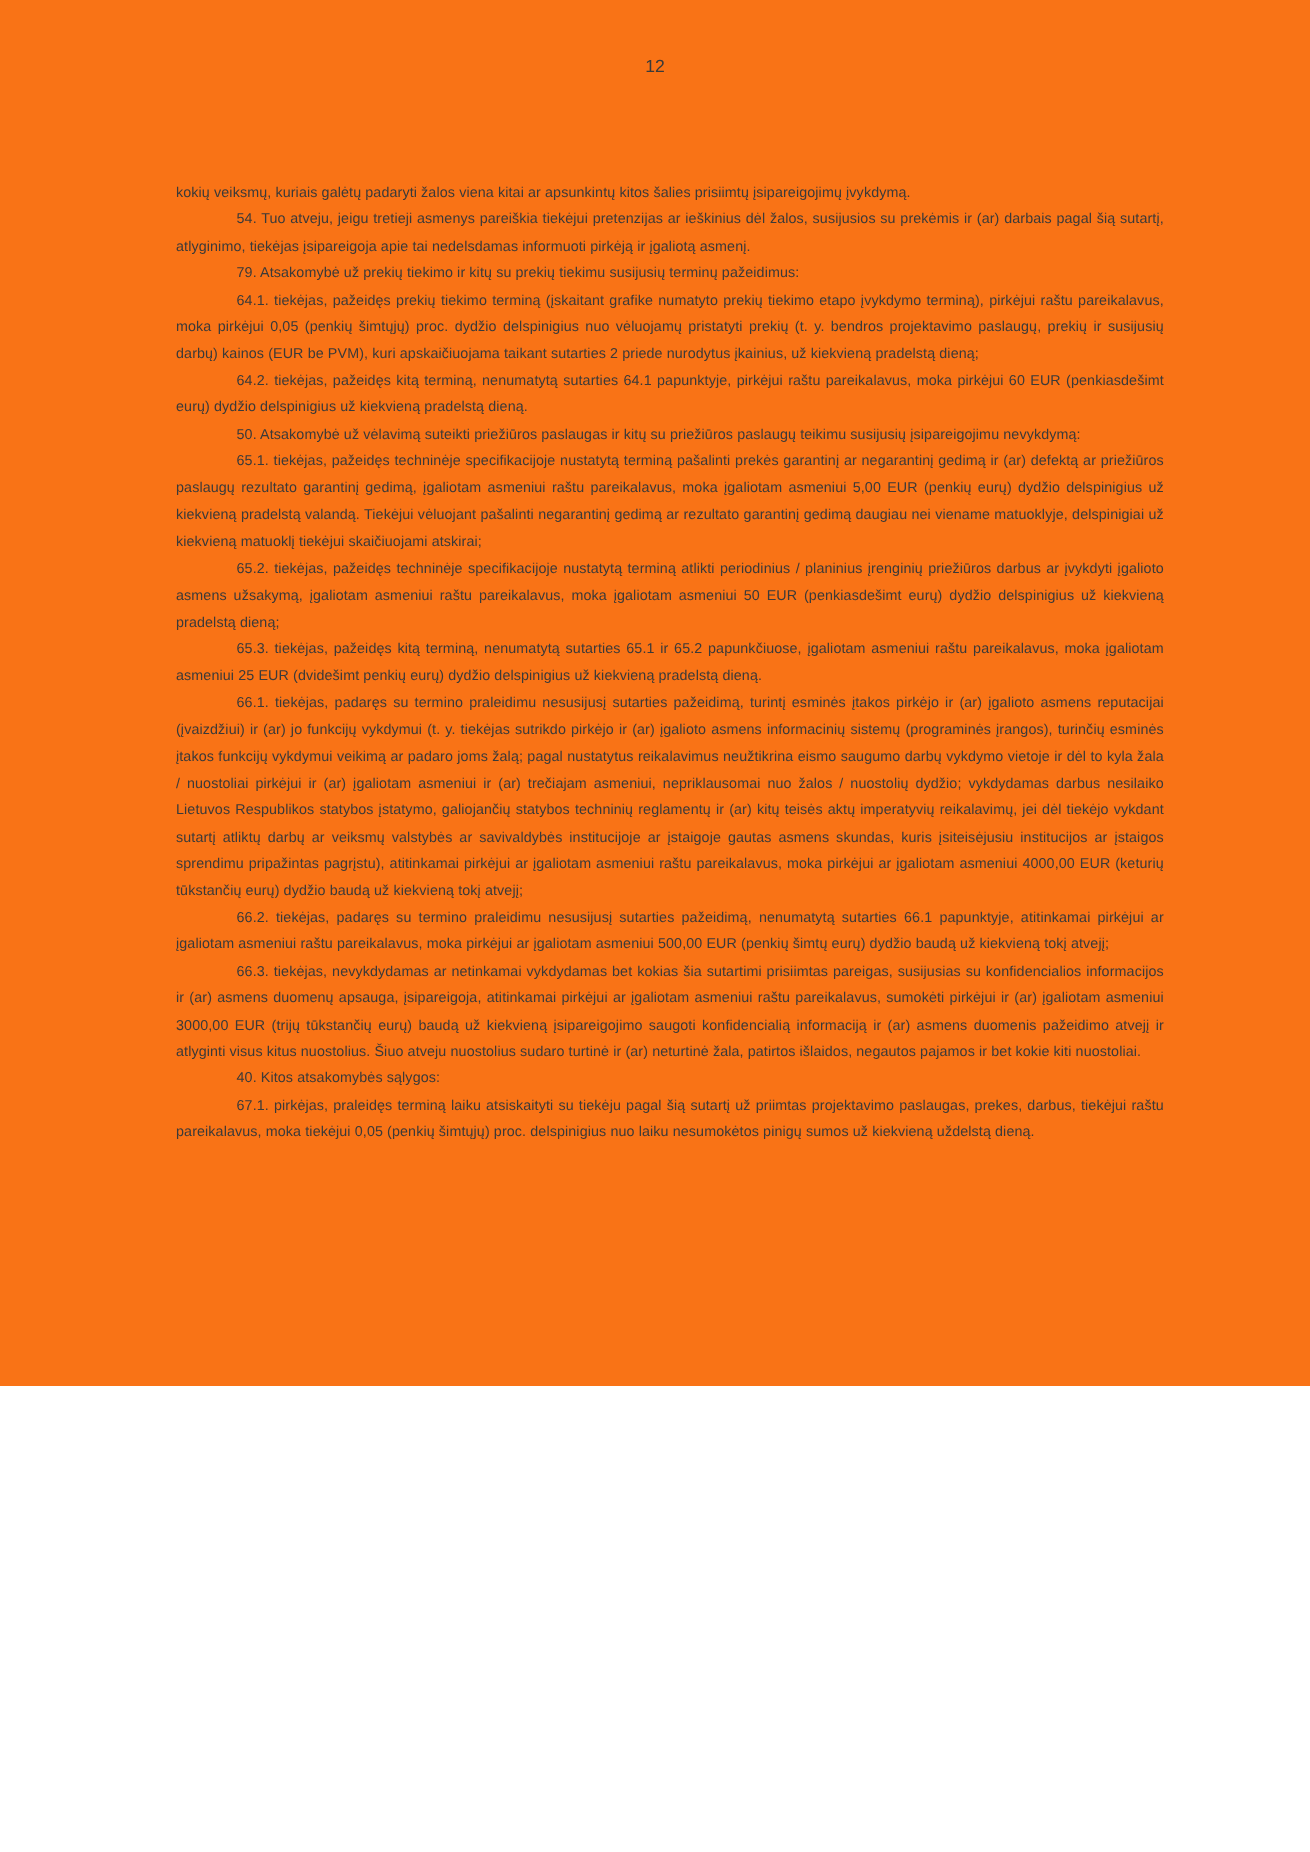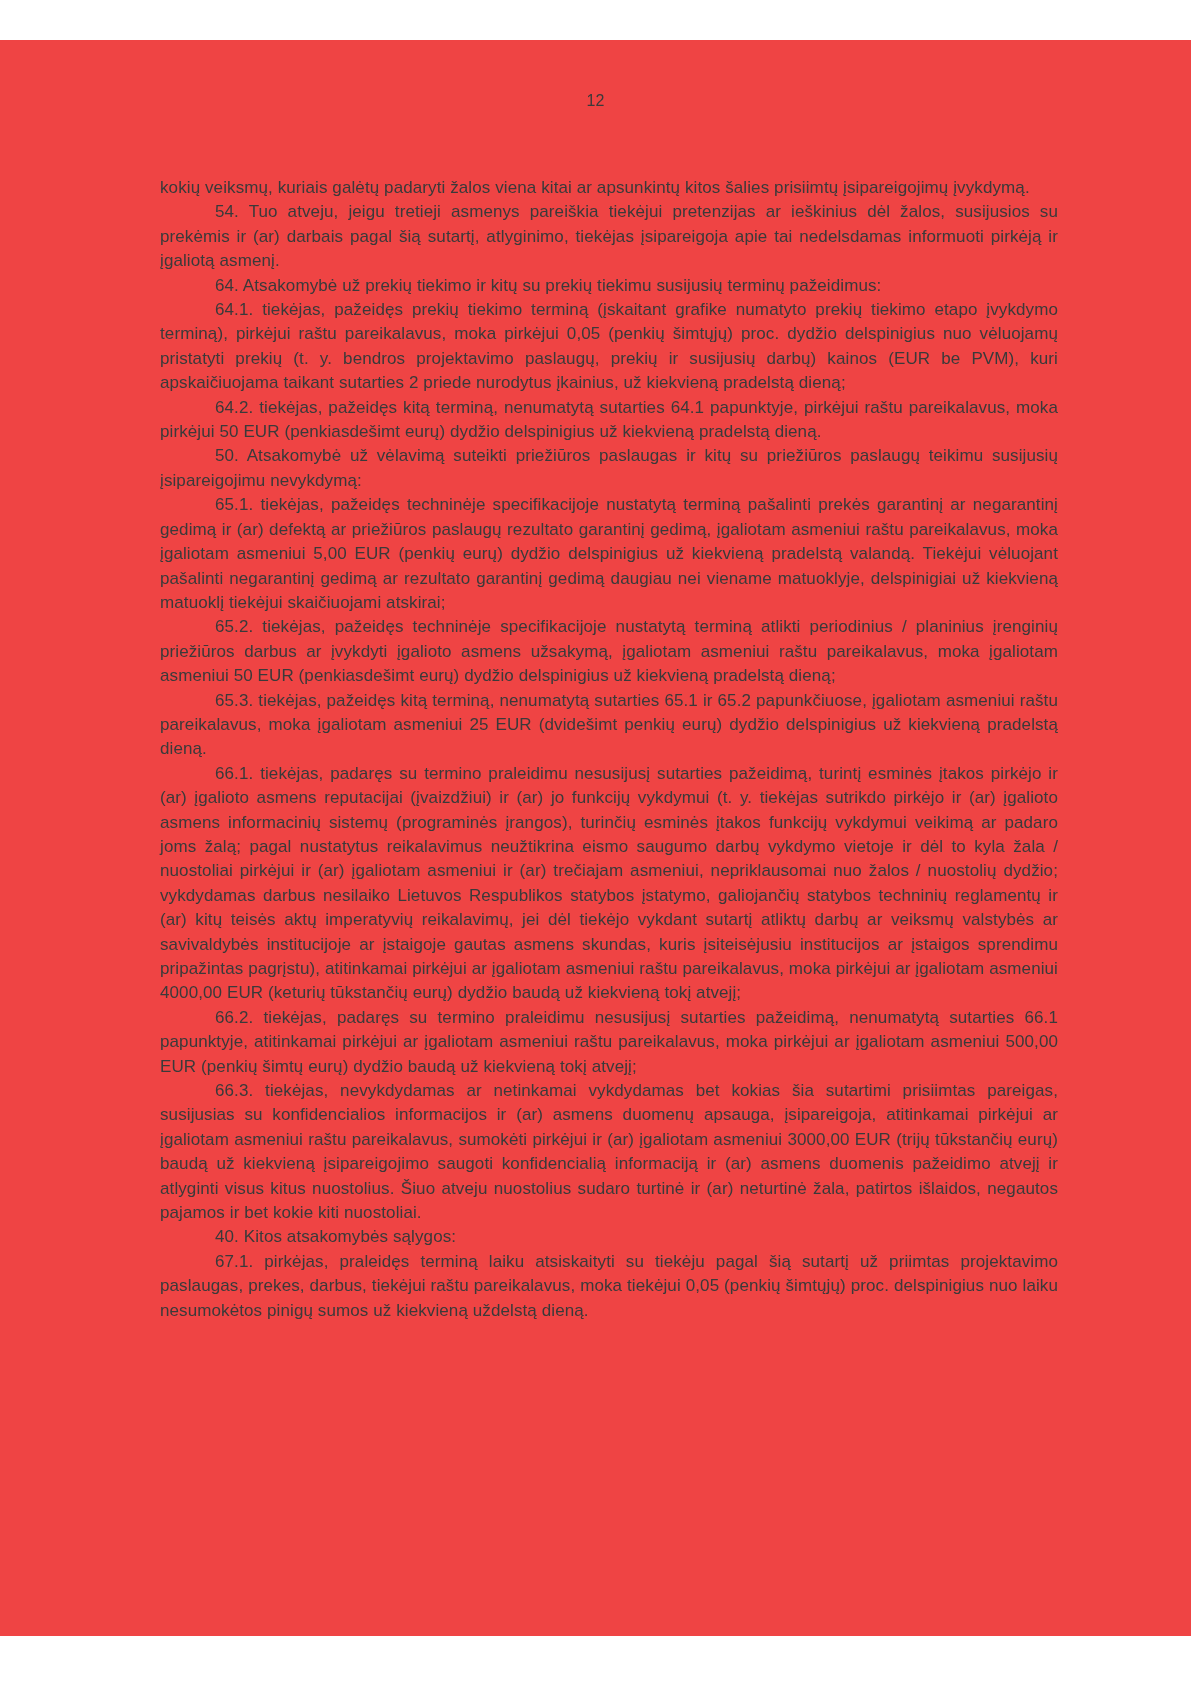--- a/index.html
+++ b/index.html
@@ -3,43 +3,42 @@
 <meta charset="utf-8">
 <style>
   html, body {
     margin: 0;
     padding: 0;
     background: #ffffff;
   }
   .page {
     position: relative;
     width: 1191px;
-    height: 1596px;
+    height: 1260px;
     box-sizing: border-box;
-    background: #ef4444;
+    background: #f97316;
     color: #3a3a3a;
     font-family: "Liberation Sans", "DejaVu Sans", sans-serif;
     overflow: hidden;
-    margin-top: 40px;
   }
   .page-number {
     position: absolute;
     top: 52px;
     left: 0;
     width: 100%;
     text-align: center;
     font-size: 16px;
     color: #3a3a3a;
   }
   .content {
     position: absolute;
-    top: 136px;
+    top: 163px;
     left: 160px;
     width: 898px;
-    font-size: 17px;
+    font-size: 13px;
     line-height: 24.4px;
     text-align: justify;
     letter-spacing: 0.1px;
   }
   .para {
     margin: 0;
     padding: 0;
   }
   .para.indent {
     text-indent: 55px;
@@ -48,23 +47,23 @@
 </head>
 <body>
 
 <div class="page">
 
   <div class="page-number">12</div>
 
   <div class="content">
     <p class="para">kokių veiksmų, kuriais galėtų padaryti žalos viena kitai ar apsunkintų kitos šalies prisiimtų įsipareigojimų įvykdymą.</p>
     <p class="para indent">54. Tuo atveju, jeigu tretieji asmenys pareiškia tiekėjui pretenzijas ar ieškinius dėl žalos, susijusios su prekėmis ir (ar) darbais pagal šią sutartį, atlyginimo, tiekėjas įsipareigoja apie tai nedelsdamas informuoti pirkėją ir įgaliotą asmenį.</p>
-    <p class="para indent">64. Atsakomybė už prekių tiekimo ir kitų su prekių tiekimu susijusių terminų pažeidimus:</p>
+    <p class="para indent">79. Atsakomybė už prekių tiekimo ir kitų su prekių tiekimu susijusių terminų pažeidimus:</p>
     <p class="para indent">64.1. tiekėjas, pažeidęs prekių tiekimo terminą (įskaitant grafike numatyto prekių tiekimo etapo įvykdymo terminą), pirkėjui raštu pareikalavus, moka pirkėjui 0,05 (penkių šimtųjų) proc. dydžio delspinigius nuo vėluojamų pristatyti prekių (t. y. bendros projektavimo paslaugų, prekių ir susijusių darbų) kainos (EUR be PVM), kuri apskaičiuojama taikant sutarties 2 priede nurodytus įkainius,  už kiekvieną pradelstą dieną;</p>
-    <p class="para indent">64.2. tiekėjas, pažeidęs kitą terminą, nenumatytą sutarties 64.1 papunktyje, pirkėjui raštu pareikalavus, moka pirkėjui 50 EUR (penkiasdešimt eurų) dydžio delspinigius už kiekvieną pradelstą dieną.</p>
+    <p class="para indent">64.2. tiekėjas, pažeidęs kitą terminą, nenumatytą sutarties 64.1 papunktyje, pirkėjui raštu pareikalavus, moka pirkėjui 60 EUR (penkiasdešimt eurų) dydžio delspinigius už kiekvieną pradelstą dieną.</p>
     <p class="para indent">50. Atsakomybė už vėlavimą suteikti priežiūros paslaugas ir kitų su priežiūros paslaugų teikimu susijusių įsipareigojimu nevykdymą:</p>
     <p class="para indent">65.1. tiekėjas, pažeidęs techninėje specifikacijoje nustatytą terminą pašalinti prekės garantinį ar negarantinį  gedimą ir (ar) defektą ar priežiūros paslaugų rezultato garantinį gedimą, įgaliotam asmeniui raštu pareikalavus, moka įgaliotam asmeniui 5,00 EUR (penkių eurų) dydžio delspinigius už kiekvieną pradelstą valandą. Tiekėjui vėluojant pašalinti negarantinį gedimą ar rezultato garantinį gedimą daugiau nei viename matuoklyje, delspinigiai už kiekvieną matuoklį tiekėjui skaičiuojami atskirai;</p>
     <p class="para indent">65.2. tiekėjas, pažeidęs techninėje specifikacijoje nustatytą terminą atlikti periodinius / planinius įrenginių priežiūros darbus ar įvykdyti įgalioto asmens užsakymą, įgaliotam asmeniui raštu pareikalavus, moka įgaliotam asmeniui 50 EUR (penkiasdešimt eurų) dydžio delspinigius už kiekvieną pradelstą dieną;</p>
     <p class="para indent">65.3. tiekėjas, pažeidęs kitą terminą, nenumatytą sutarties 65.1 ir 65.2 papunkčiuose, įgaliotam asmeniui raštu pareikalavus, moka įgaliotam asmeniui 25 EUR (dvidešimt penkių eurų) dydžio delspinigius už kiekvieną pradelstą dieną.</p>
     <p class="para indent">66.1. tiekėjas, padaręs su termino praleidimu nesusijusį sutarties pažeidimą, turintį esminės įtakos pirkėjo ir (ar) įgalioto asmens reputacijai (įvaizdžiui) ir (ar) jo funkcijų vykdymui (t. y. tiekėjas sutrikdo pirkėjo ir (ar) įgalioto asmens informacinių sistemų (programinės įrangos), turinčių esminės įtakos funkcijų vykdymui veikimą ar padaro joms žalą; pagal nustatytus reikalavimus neužtikrina eismo saugumo darbų vykdymo vietoje ir dėl to kyla žala / nuostoliai pirkėjui ir (ar) įgaliotam asmeniui ir (ar) trečiajam asmeniui, nepriklausomai nuo žalos / nuostolių dydžio; vykdydamas darbus nesilaiko Lietuvos Respublikos statybos įstatymo, galiojančių statybos techninių reglamentų ir (ar) kitų teisės aktų imperatyvių reikalavimų, jei dėl tiekėjo vykdant sutartį atliktų darbų ar veiksmų valstybės ar savivaldybės institucijoje ar įstaigoje gautas asmens skundas, kuris įsiteisėjusiu institucijos ar įstaigos sprendimu pripažintas pagrįstu), atitinkamai pirkėjui ar įgaliotam asmeniui raštu pareikalavus, moka pirkėjui ar įgaliotam asmeniui 4000,00 EUR (keturių tūkstančių eurų) dydžio baudą už kiekvieną tokį atvejį;</p>
     <p class="para indent">66.2. tiekėjas, padaręs su termino praleidimu nesusijusį sutarties pažeidimą, nenumatytą sutarties 66.1 papunktyje, atitinkamai pirkėjui ar įgaliotam asmeniui raštu pareikalavus, moka pirkėjui ar įgaliotam asmeniui 500,00 EUR (penkių šimtų eurų) dydžio baudą už kiekvieną tokį atvejį;</p>
     <p class="para indent">66.3. tiekėjas, nevykdydamas ar netinkamai vykdydamas  bet kokias šia sutartimi prisiimtas pareigas, susijusias su konfidencialios informacijos ir (ar) asmens duomenų apsauga, įsipareigoja, atitinkamai pirkėjui ar įgaliotam asmeniui raštu pareikalavus, sumokėti pirkėjui ir (ar) įgaliotam asmeniui 3000,00 EUR (trijų tūkstančių eurų) baudą už kiekvieną įsipareigojimo saugoti konfidencialią informaciją ir (ar) asmens duomenis pažeidimo atvejį ir atlyginti visus kitus nuostolius. Šiuo atveju nuostolius sudaro turtinė ir (ar) neturtinė žala, patirtos išlaidos, negautos pajamos ir bet kokie kiti nuostoliai.</p>
     <p class="para indent">40. Kitos atsakomybės sąlygos:</p>
     <p class="para indent">67.1. pirkėjas, praleidęs terminą laiku atsiskaityti su tiekėju pagal šią sutartį už priimtas projektavimo paslaugas, prekes, darbus, tiekėjui raštu pareikalavus, moka tiekėjui 0,05 (penkių šimtųjų) proc. delspinigius nuo laiku nesumokėtos pinigų sumos už kiekvieną uždelstą dieną.</p>
   </div>

